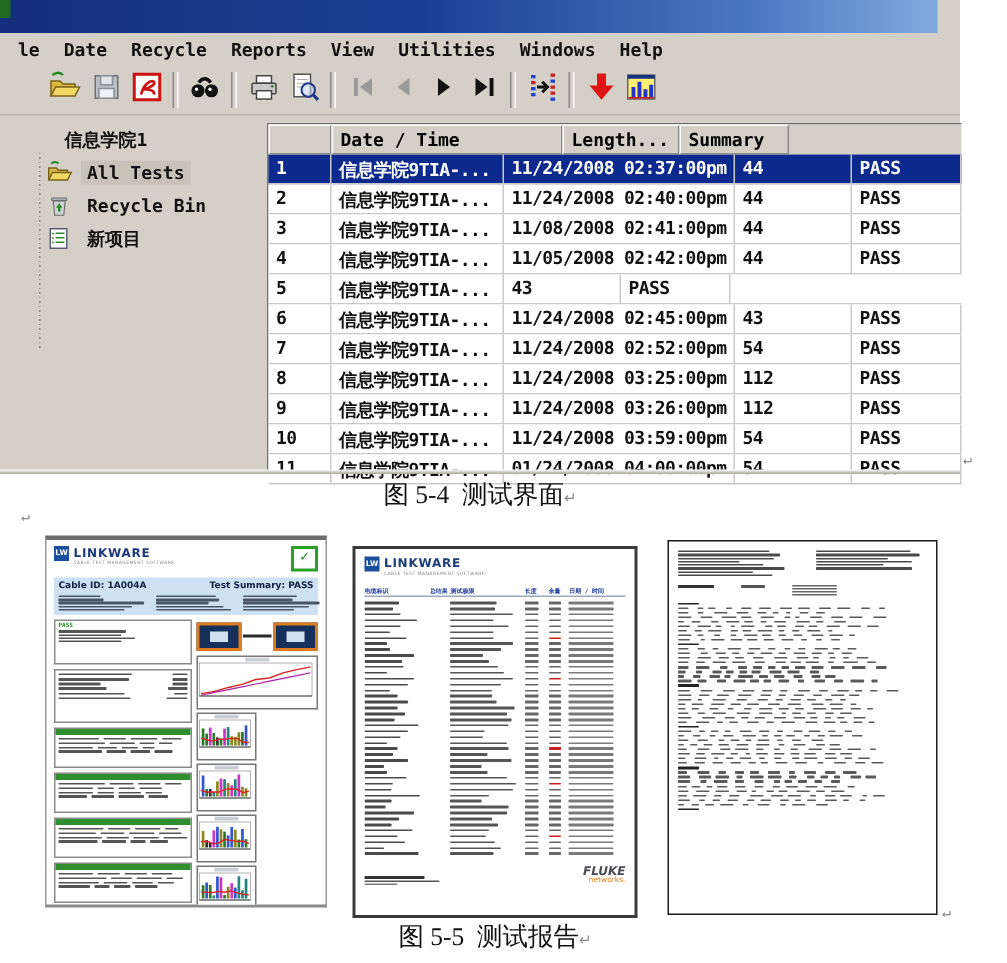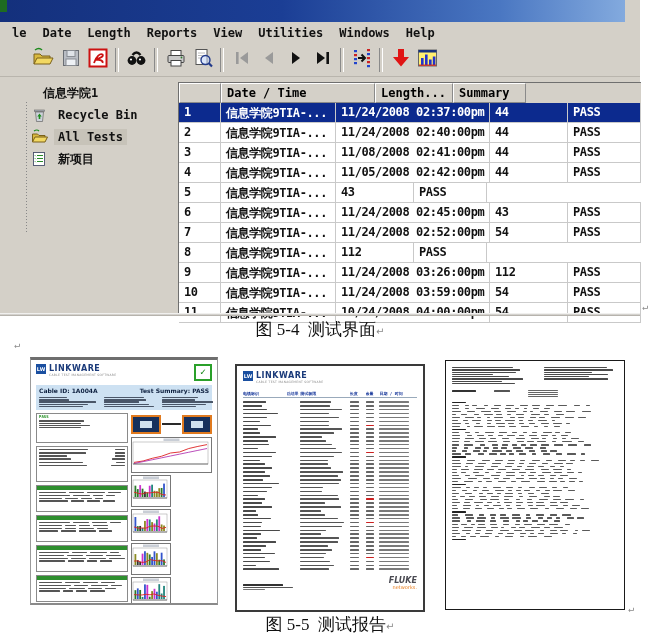--- a/index.html
+++ b/index.html
@@ -86,21 +86,21 @@
 <div class="page">
 
   <div class="window">
     <div class="titlebar">
       
       <span class="corner-frag"></span>
     </div>
     <div class="menubar" id="menubar">
         <span class="menu-item">le</span>
         <span class="menu-item">Date</span>
-        <span class="menu-item">Length</span>
+        <span class="menu-item">Recycle</span>
         <span class="menu-item">Reports</span>
         <span class="menu-item">View</span>
         <span class="menu-item">Utilities</span>
         <span class="menu-item">Windows</span>
         <span class="menu-item">Help</span>
       </div>
     <div class="toolbar" id="toolbar">
         <span class="tbtn">
           <span><svg width="23" height="22" viewBox="0 0 23 22">
               <path d="M3 3 q4 -3 7 0" stroke="#1d8a1d" fill="none" stroke-width="1.5"></path>
@@ -203,34 +203,34 @@
               <line x1="3" y1="18.2" x2="20" y2="18.2" stroke="#cc2222" stroke-width="1.2"></line>
             </svg></span>
         </span>
       </div>
 
     <div class="sidebar">
       <div class="treeline"></div>
       <div class="tree-root">信息学院1</div>
       <div id="treeitems">
           <div class="trow">
+            <span class="ticon"><svg width="18" height="16" viewBox="0 0 18 16">
+                <path d="M3 2 q3 -2 5 0" stroke="#1d8a1d" fill="none" stroke-width="1.2"></path>
+                <path d="M1.5 13 V5 h5 l1.5 1.5 h6 v1.5" fill="#d9b93f" stroke="#7a611a"></path>
+                <path d="M1.5 13 l2.5 -5 h12.5 l-2.5 5 z" fill="#f2d862" stroke="#7a611a"></path>
+              </svg></span>
+            <span class="tlabel sel">All Tests</span>
+          </div>
+          <div class="trow">
             <span class="ticon"><svg width="17" height="16" viewBox="0 0 17 16">
                 <rect x="3.5" y="3" width="10" height="1.6" fill="#aab0ba" stroke="#666" stroke-width="0.6"></rect>
                 <path d="M4.5 5 h8 l-1 9.5 h-6 z" fill="#cdd2da" stroke="#666" stroke-width="0.7"></path>
                 <path d="M8.5 6.5 l-2.2 3 h1.4 v2.5 h1.6 v-2.5 h1.4 z" fill="#1d8a1d"></path>
               </svg></span>
             <span class="tlabel">Recycle Bin</span>
-          </div>
-          <div class="trow">
-            <span class="ticon"><svg width="18" height="16" viewBox="0 0 18 16">
-                <path d="M3 2 q3 -2 5 0" stroke="#1d8a1d" fill="none" stroke-width="1.2"></path>
-                <path d="M1.5 13 V5 h5 l1.5 1.5 h6 v1.5" fill="#d9b93f" stroke="#7a611a"></path>
-                <path d="M1.5 13 l2.5 -5 h12.5 l-2.5 5 z" fill="#f2d862" stroke="#7a611a"></path>
-              </svg></span>
-            <span class="tlabel sel">All Tests</span>
           </div>
           <div class="trow">
             <span class="ticon"><svg width="16" height="16" viewBox="0 0 16 16">
                 <rect x="2.5" y="1.5" width="11" height="13" fill="#fff" stroke="#49506a" stroke-width="0.9"></rect>
                 <path d="M6 4.5 h6 M6 7.5 h6 M6 10.5 h6" stroke="#2a8a2a" stroke-width="1"></path>
                 <path d="M3.8 4.2 l1 1 M3.8 7.2 l1 1 M3.8 10.2 l1 1" stroke="#2a8a2a" stroke-width="0.9"></path>
               </svg></span>
             <span class="tlabel">新项目</span>
           </div>
         </div>
@@ -288,41 +288,42 @@
           <div class="trow-data">
             <span class="td" style="width: 42px;">7</span>
             <span class="td" style="width: 115px;">信息学院9TIA-...</span>
             <span class="td" style="width: 154px;">11/24/2008 02:52:00pm</span>
             <span class="td" style="width: 78px;">54</span>
             <span class="td" style="width: 73px;">PASS</span>
           </div>
           <div class="trow-data">
             <span class="td" style="width: 42px;">8</span>
             <span class="td" style="width: 115px;">信息学院9TIA-...</span>
+            <span class="td" style="width: 154px;">11/24/2008 03:25:00pm</span>
             <span class="td" style="width: 78px;">112</span>
             <span class="td" style="width: 73px;">PASS</span>
           </div>
           <div class="trow-data">
             <span class="td" style="width: 42px;">9</span>
             <span class="td" style="width: 115px;">信息学院9TIA-...</span>
             <span class="td" style="width: 154px;">11/24/2008 03:26:00pm</span>
             <span class="td" style="width: 78px;">112</span>
             <span class="td" style="width: 73px;">PASS</span>
           </div>
           <div class="trow-data">
             <span class="td" style="width: 42px;">10</span>
             <span class="td" style="width: 115px;">信息学院9TIA-...</span>
             <span class="td" style="width: 154px;">11/24/2008 03:59:00pm</span>
             <span class="td" style="width: 78px;">54</span>
             <span class="td" style="width: 73px;">PASS</span>
           </div>
           <div class="trow-data">
             <span class="td" style="width: 42px;">11</span>
             <span class="td" style="width: 115px;">信息学院9TIA-...</span>
-            <span class="td" style="width: 154px;">10/24/2008 04:00:00pm</span>
+            <span class="td" style="width: 154px;">01/24/2008 04:00:00pm</span>
             <span class="td" style="width: 78px;">54</span>
             <span class="td" style="width: 73px;">PASS</span>
           </div>
         </div>
     </div>
     <div class="winstrip"></div>
   </div>
 
   <span class="pilabs" style="left:642px;top:301px">↵</span>
 

